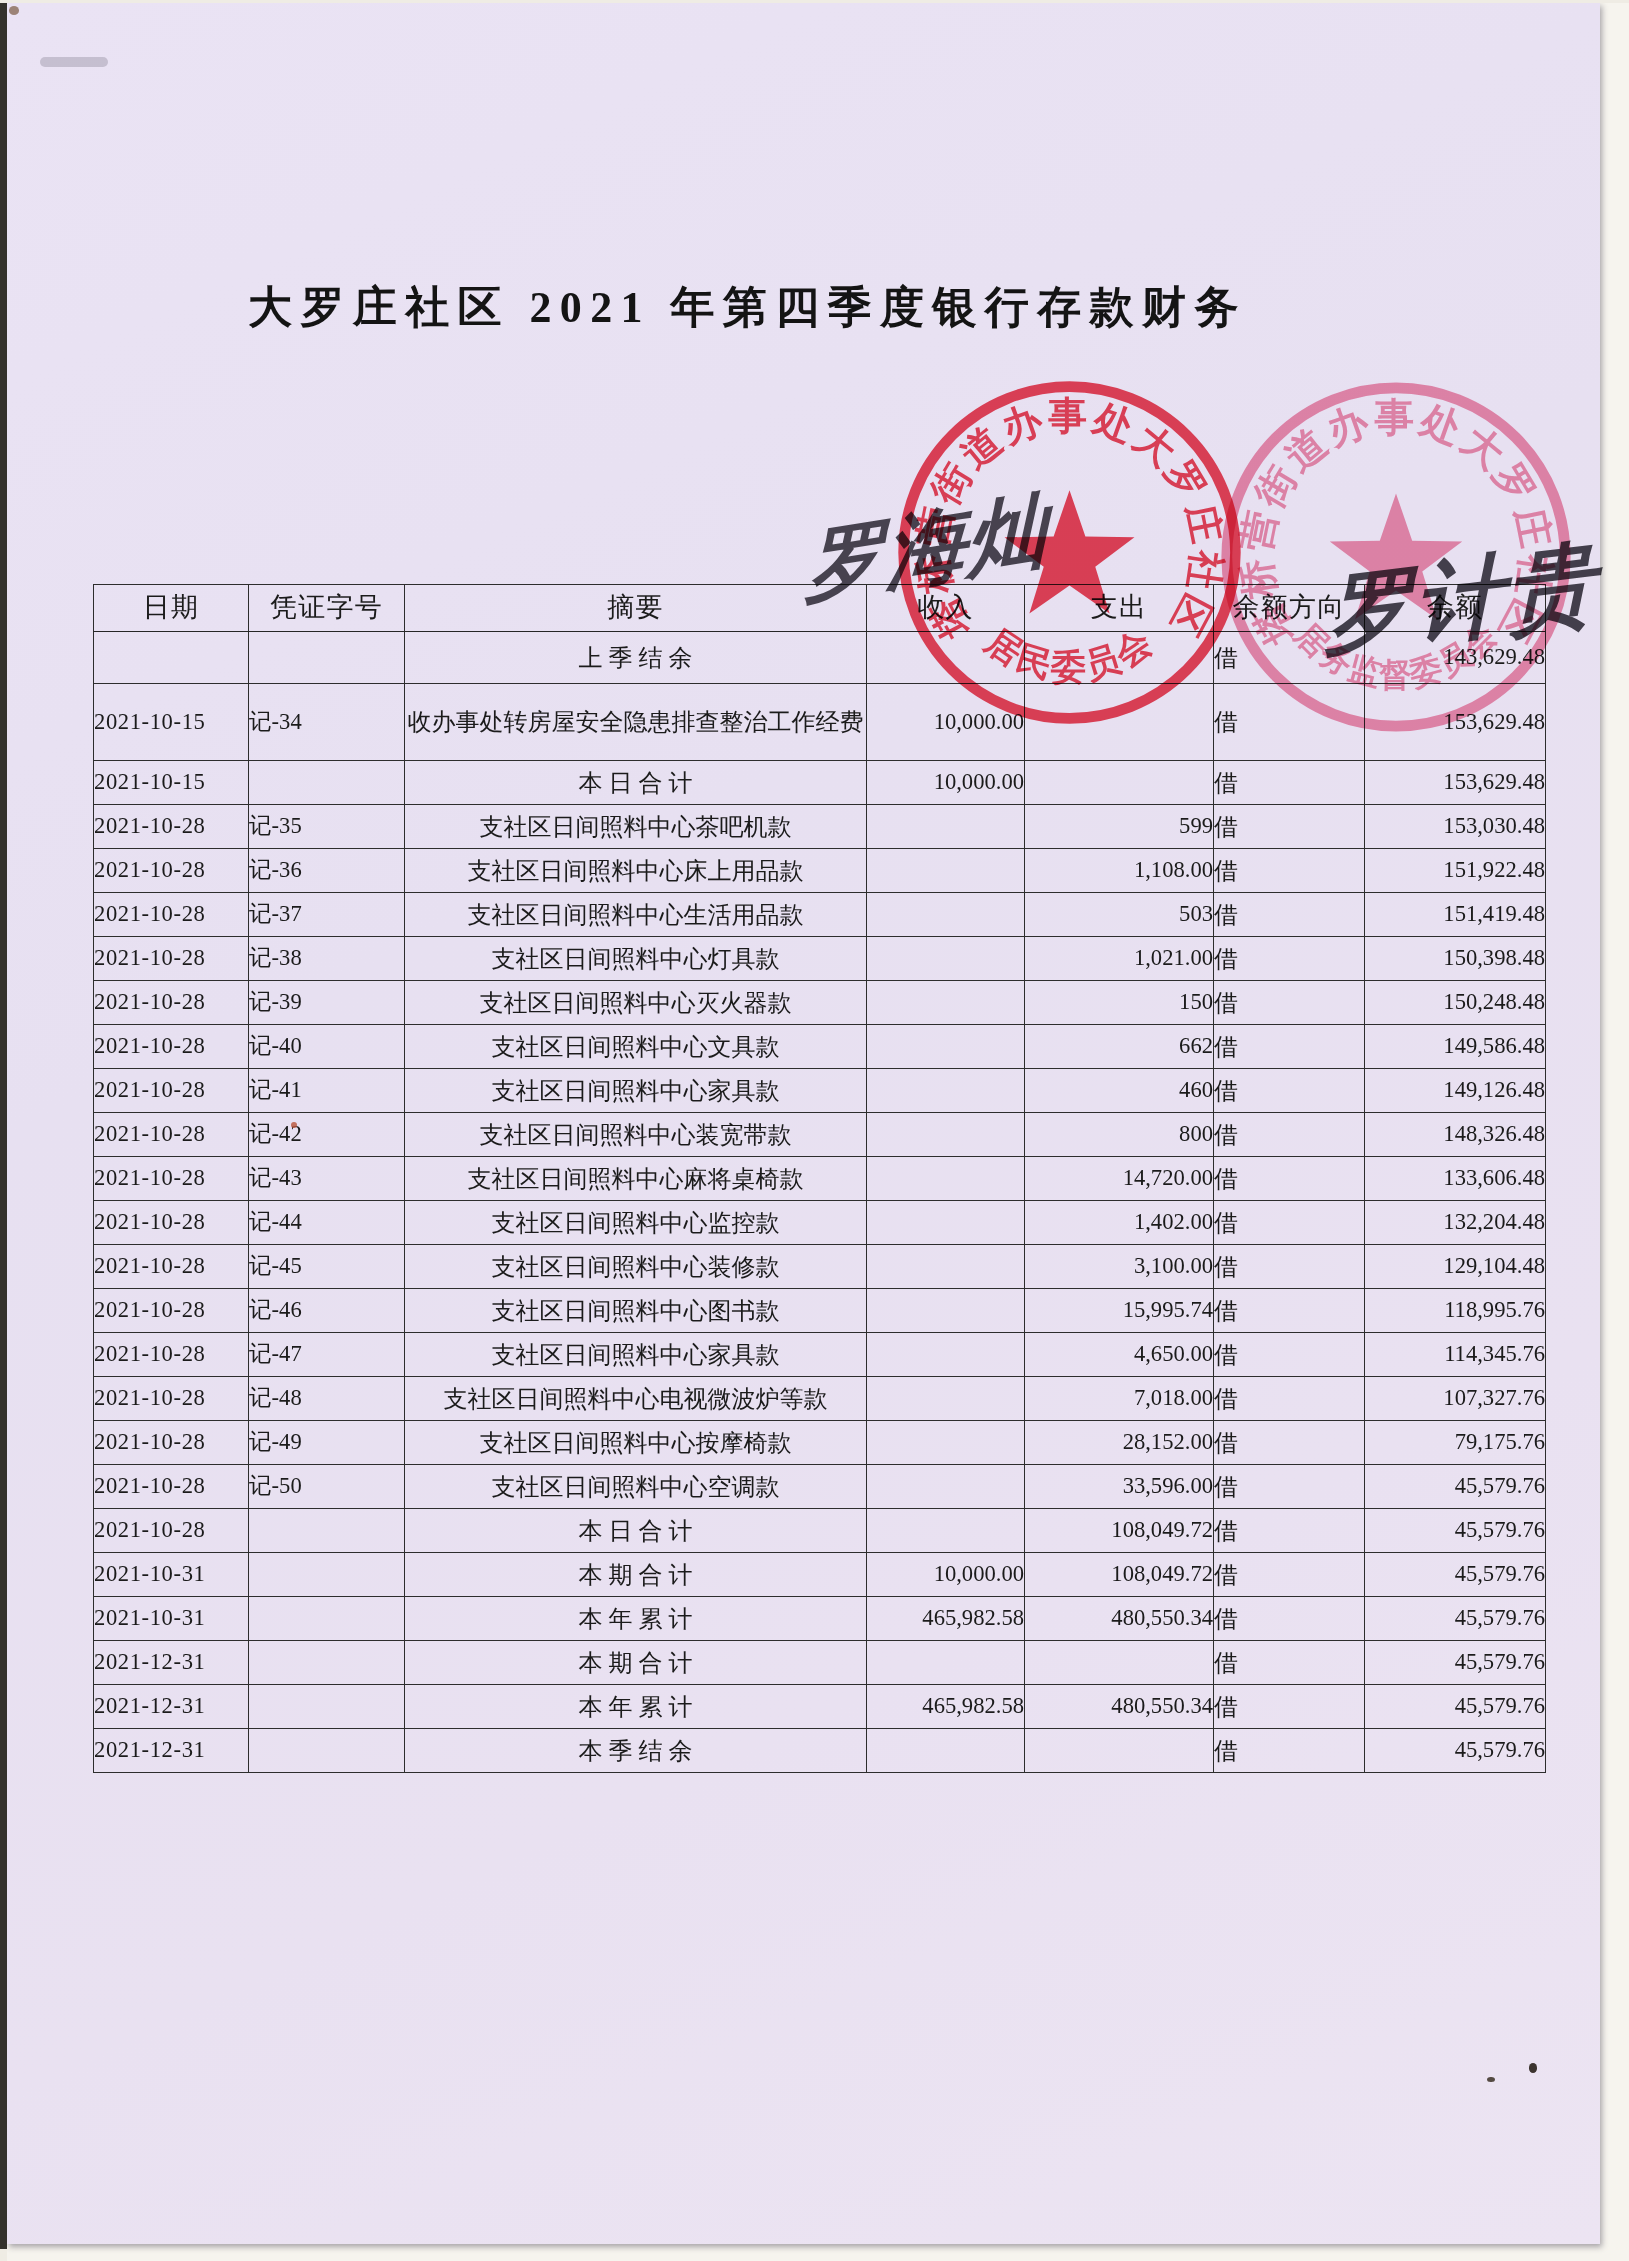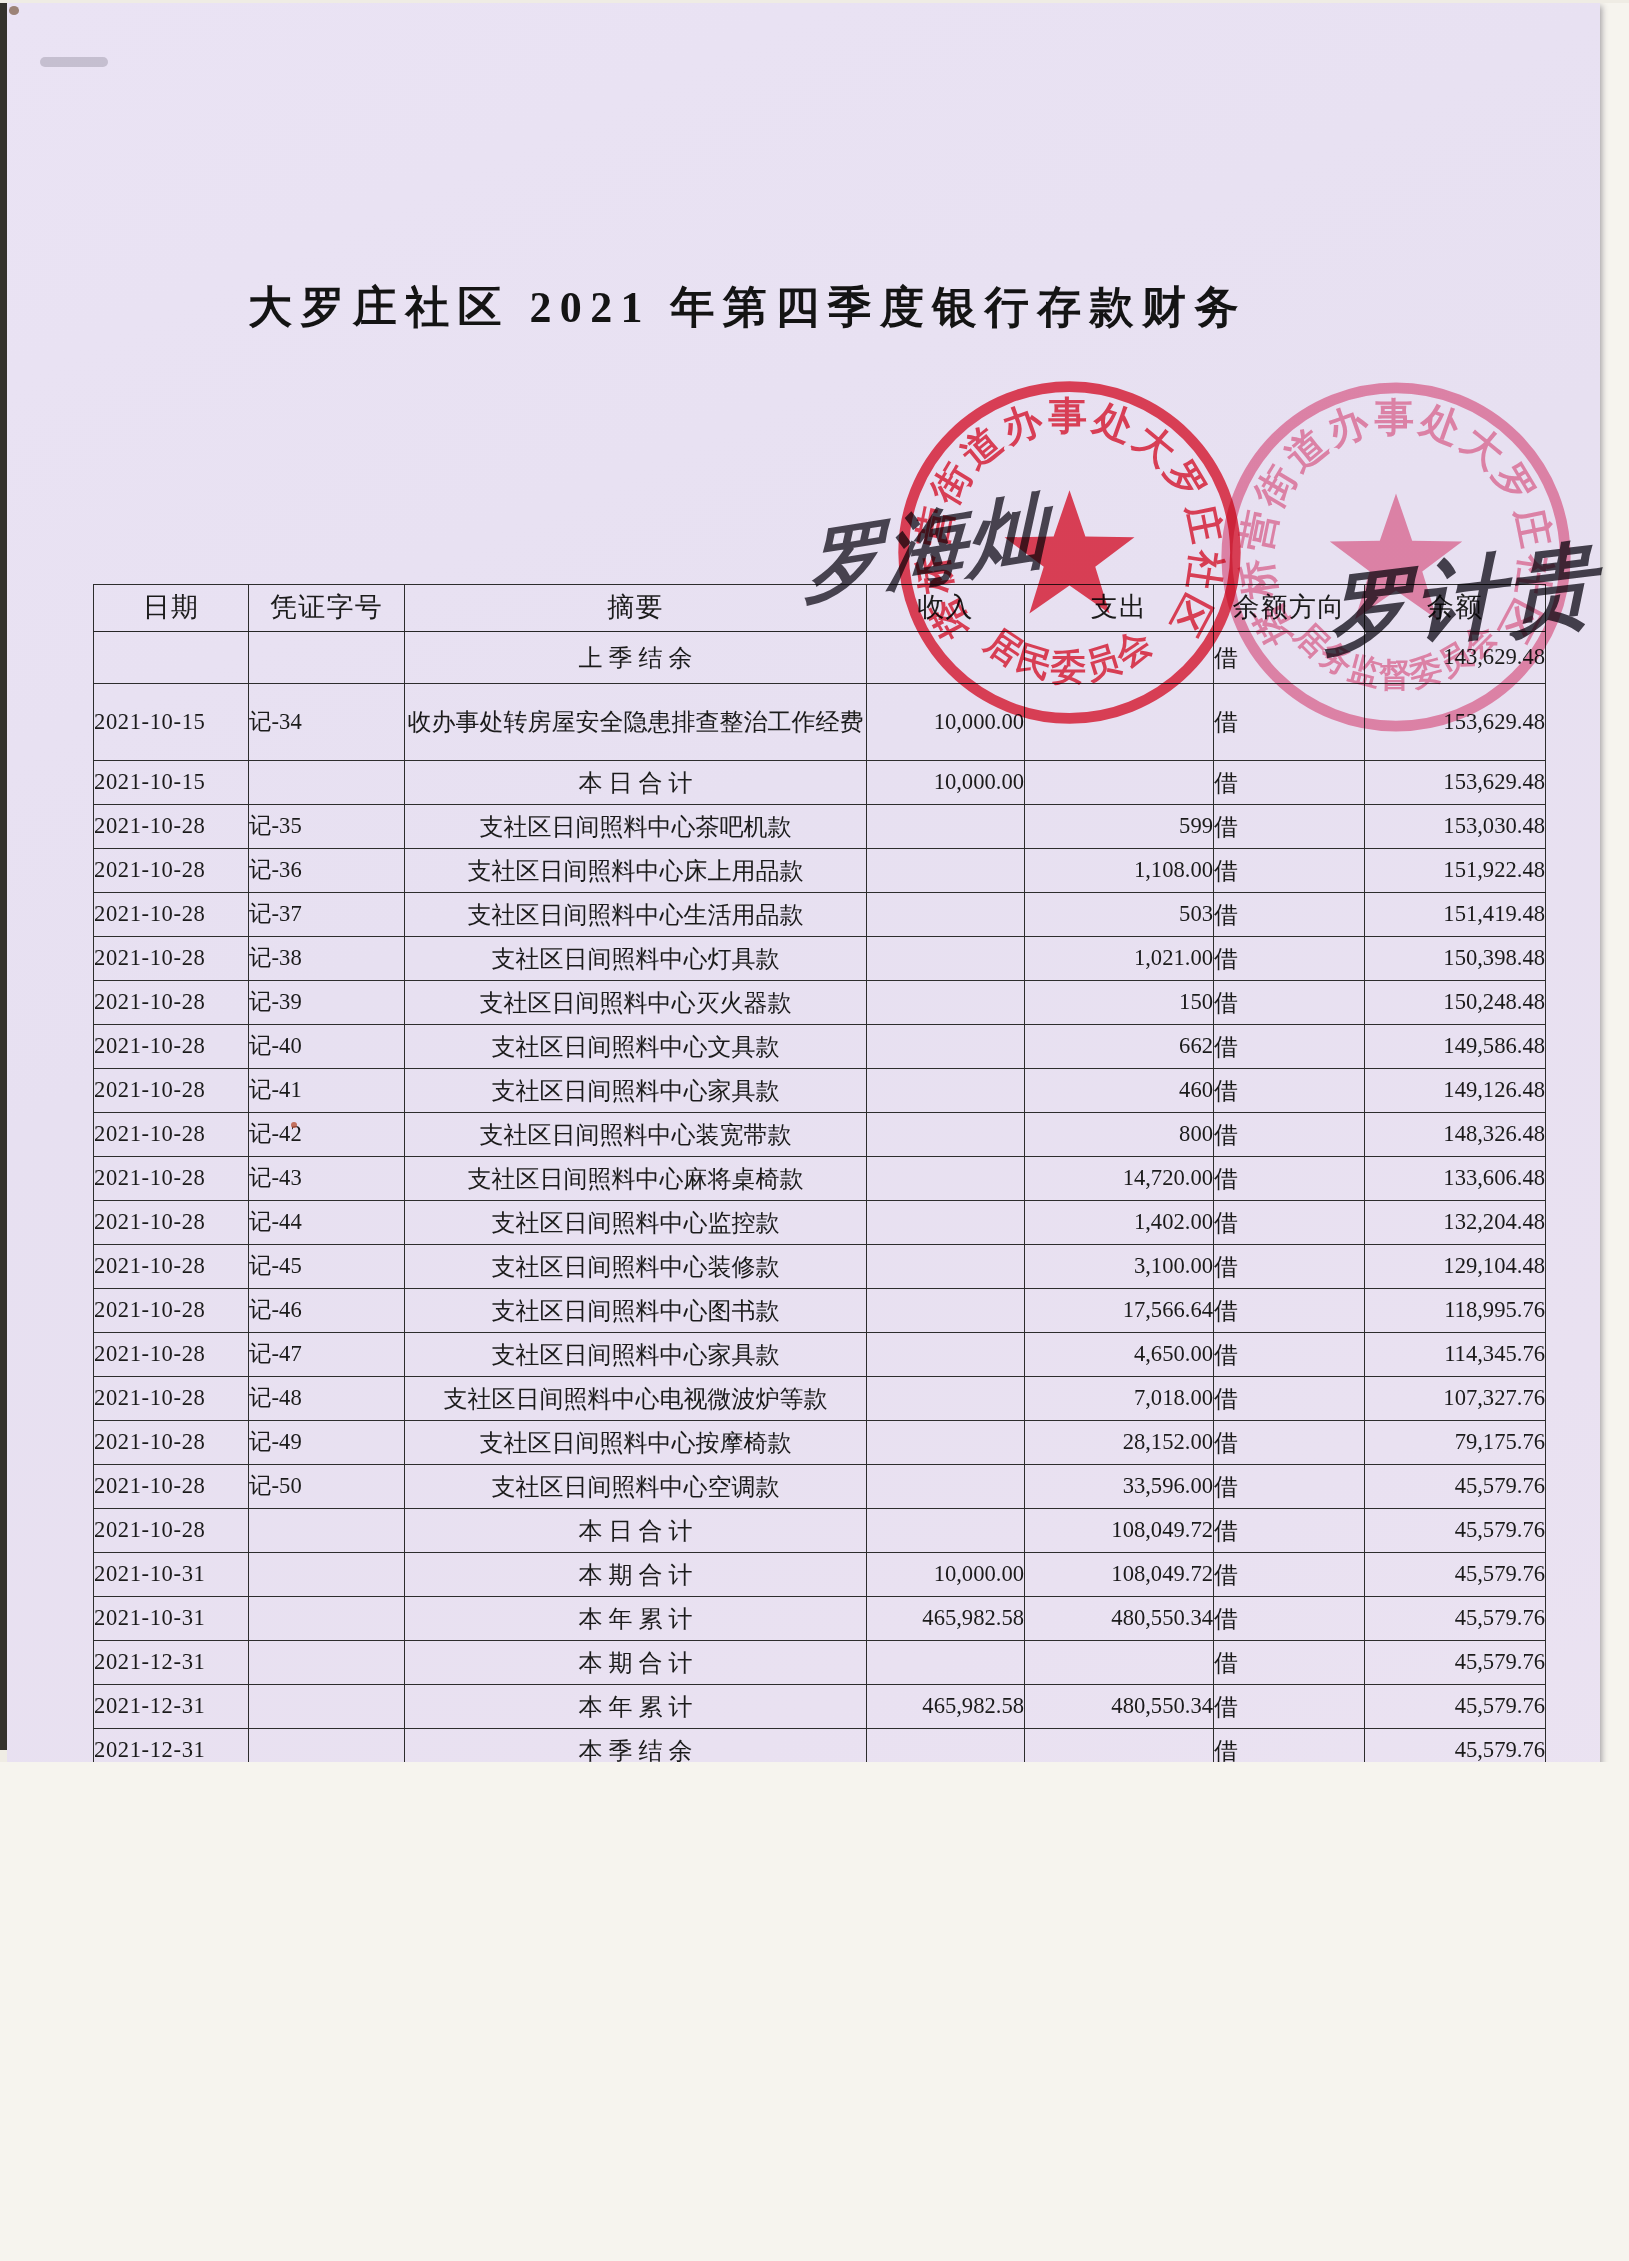--- a/index.html
+++ b/index.html
@@ -1,16 +1,16 @@
 <!DOCTYPE html>
 <html style="font-size:10.3px"><head>
 <meta charset="utf-8">
 <style>
   html,body{margin:0;padding:0;background:#f6f4ee;}
-  .scan{position:relative;width:1630px;height:1762px;overflow:hidden;
+  .scan{position:relative;width:1630px;height:2261px;overflow:hidden;
         font-family:"Liberation Serif","DejaVu Serif",serif;color:#171717;}
   
   .edge-left{position:absolute;left:0;top:0;bottom:11.6px;width:7px;background:#34322c;}
   .edge-top{position:absolute;left:0;top:0;right:0;height:3.2px;background:#efece4;}
   
   .paper{position:absolute;left:7px;top:3.2px;width:1593px;height:2241px;
          background:linear-gradient(155deg,#eae3f4 0%,#e7e0f1 38%,#e9e1f1 70%,#ece4f2 100%);
          box-shadow:1.9px 2.6px 5.8px rgba(40,35,55,.38);}
   
   .title{position:absolute;left:248px;top:263px;width:1135px;
@@ -215,21 +215,21 @@
           <td class="cell-num"></td>
           <td class="cell-num">3,100.00</td>
           <td class="cell-dir">借</td>
           <td class="cell-num">129,104.48</td>
         </tr>
         <tr>
           <td class="cell-date">2021-10-28</td>
           <td class="cell-voucher">记-46</td>
           <td class="cell-summary">支社区日间照料中心图书款</td>
           <td class="cell-num"></td>
-          <td class="cell-num">17,566.64</td>
+          <td class="cell-num">15,995.74</td>
           <td class="cell-dir">借</td>
           <td class="cell-num">118,995.76</td>
         </tr>
         <tr>
           <td class="cell-date">2021-10-28</td>
           <td class="cell-voucher">记-47</td>
           <td class="cell-summary">支社区日间照料中心家具款</td>
           <td class="cell-num"></td>
           <td class="cell-num">4,650.00</td>
           <td class="cell-dir">借</td>

